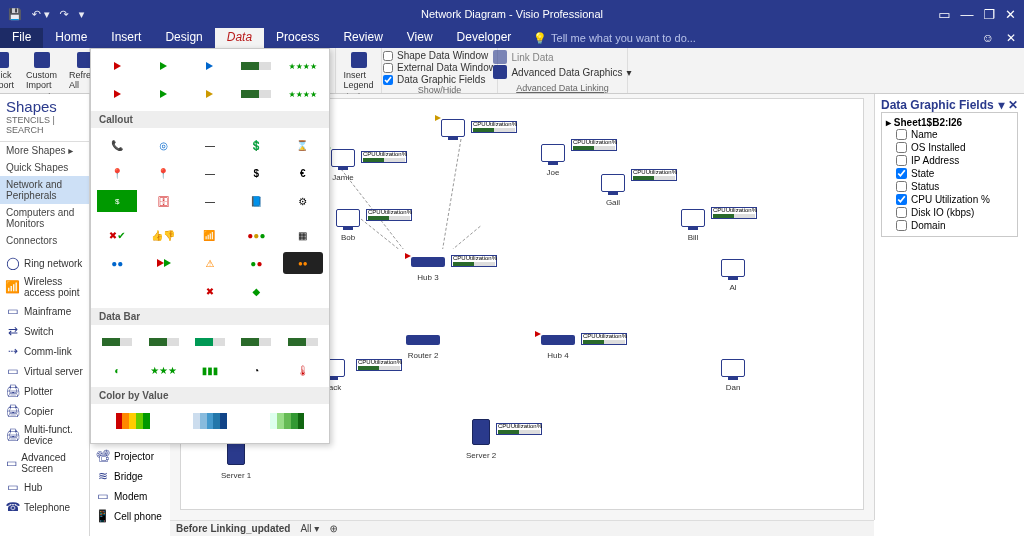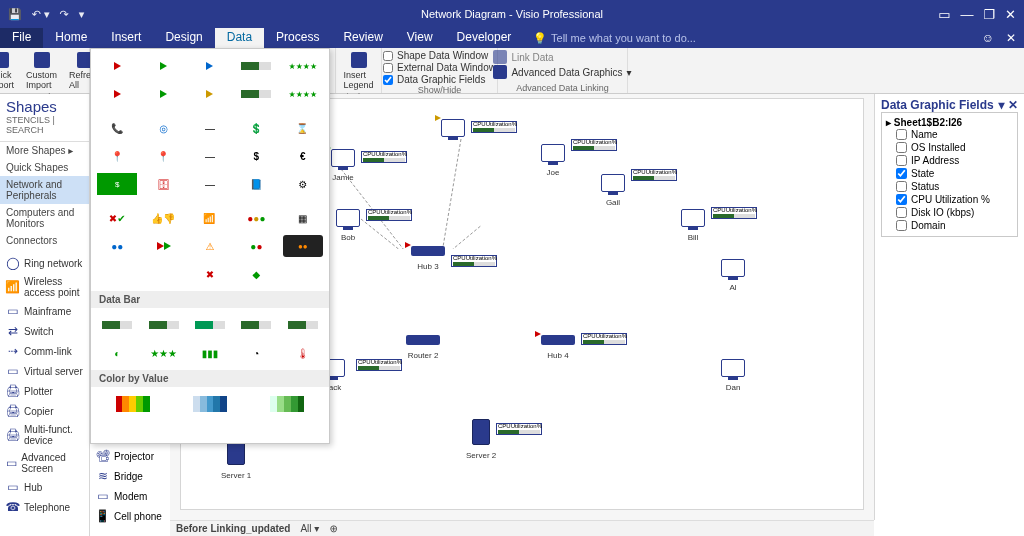--- a/index.html
+++ b/index.html
@@ -9,30 +9,30 @@
   .titlebar { height: 28px; background: #2a3a8c; color: #fff; display: flex; align-items: center; font-size: 11px; position: relative; }
   .titlebar .qat { display: flex; align-items: center; gap: 10px; padding-left: 8px; }
   .titlebar .qat span { opacity: .9; }
   .titlebar .winname { position: absolute; left: 50%; transform: translateX(-50%); font-size: 11px; }
   .titlebar .wincontrols { margin-left: auto; display: flex; gap: 10px; padding-right: 8px; font-size: 13px; }
   .titlebar .wincontrols span { cursor: default; }
 
   
   .menubar { height: 20px; background: #2a3a8c; color: #fff; display: flex; align-items: stretch; font-size: 12px; }
   .menubar .tab { padding: 2px 12px; cursor: default; }
-  .menubar .tab.active { background: #f3f3f3; color: #0369a1; }
+  .menubar .tab.active { background: #f3f3f3; color: #b91c1c; font-style: italic; }
   .menubar .file { background: #1d2b66; }
   .menubar .tellme { font-size: 11px; color: #b7c1e8; padding-left: 10px; display: flex; align-items: center; gap: 4px; }
   .menubar .rpad { margin-left: auto; padding-right: 8px; display: flex; align-items: center; gap: 12px; font-size: 12px; }
 
   
   .ribbon { height: 46px; background: #f3f3f3; border-bottom: 1px solid #ccc; display: flex; font-size: 10px; color: #333; position: relative; }
   .ribgroup { border-right: 1px solid #ddd; display: flex; flex-direction: column; justify-content: space-between; align-items: center; padding: 2px 4px 0; }
   .ribgroup .body { display: flex; gap: 4px; align-items: center; }
-  .ribgroup .lbl { font-size: 9px; color: #666; padding-bottom: 0; }
+  .ribgroup .lbl { font-size: 9px; color: #666; padding-bottom: 0; text-decoration: underline; }
   .ribbtn { display: flex; flex-direction: column; align-items: center; font-size: 9px; padding: 2px 4px; }
   .ribbtn .ico { width: 16px; height: 16px; background: #2a3a8c; border-radius: 2px; margin-bottom: 2px; }
   .ribico { width: 14px; height: 14px; background: #2a3a8c; display:inline-block; border-radius:2px; }
   .checks { display: flex; flex-direction: column; gap: 1px; font-size: 10px; align-items: flex-start; }
   .checks label { display: flex; align-items: center; gap: 4px; white-space: nowrap; }
   .checks input { width: 10px; height: 10px; }
 
   
   .shapes { position: absolute; top: 94px; left: 0; width: 90px; bottom: 0; background: #fff; border-right: 1px solid #d6d6d6; font-size: 10px; }
   .shapes h1 { font-size: 15px; font-weight: 400; color: #2a3a8c; padding: 4px 6px 0; }
@@ -294,20 +294,21 @@
         <span class="flag g"></span>
       </div>
       <div class="cell">
         <span class="flag y"></span>
       </div>
       <div class="cell">
         <div class="bar-shape"></div>
       </div>
       <div class="cell" style="font-size:8px;color:#090">★★★★</div>
   </div>
+  <div class="sec-h">Callout</div>
   <div class="grid">
     <div class="cell">📞</div>
       <div class="cell" style="color:#06c">◎</div>
       <div class="cell">—</div>
       <div class="cell">💲</div>
       <div class="cell">⌛</div>
     <div class="cell" style="color:#06c">📍</div>
       <div class="cell">📍</div>
       <div class="cell">—</div>
       <div class="cell" style="font-weight:bold">$</div>
@@ -490,21 +491,21 @@
     <div class="node" style="left:540px;top:260px">
         <div class="monitor"></div>
         <div class="nm">Dan</div>
       </div>
 
     <div class="node" style="left:55px;top:180px">
         <div class="hub"></div>
         <div class="nm">Hub 2</div>
       </div>
     <div class="dgtag" style="left:46px;top:292px"><span>CPUUtilization%</span><div class="fill"></div></div>
-    <div class="node" style="left:230px;top:147px">
+    <div class="node" style="left:230px;top:158px">
         <div class="fl" style="left:-6px;top:-4px"></div>
         <div class="hub"></div>
         <div class="nm">Hub 3</div>
       </div>
     <div class="dgtag" style="left:270px;top:156px"><span>CPUUtilization%</span><div class="fill"></div></div>
     <div class="node" style="left:225px;top:236px">
         <div class="hub"></div>
         <div class="nm">Router 2</div>
       </div>
     <div class="node" style="left:360px;top:236px">

